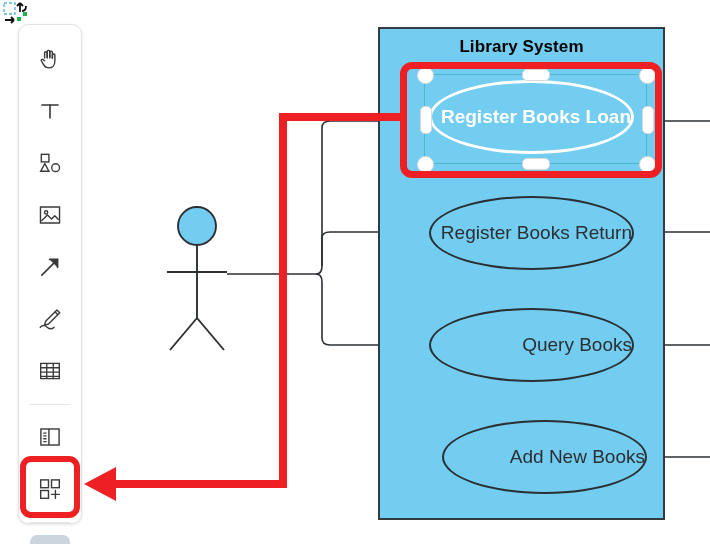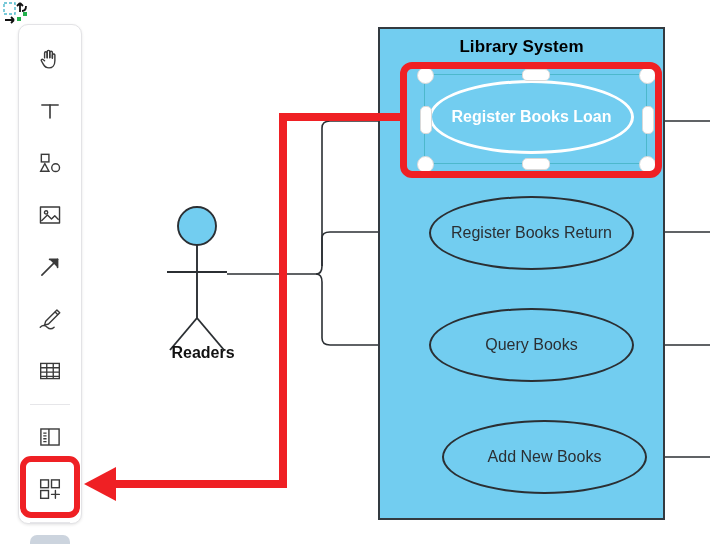--- a/index.html
+++ b/index.html
@@ -70,23 +70,23 @@
     letter-spacing:.1px;
   }
 
   
   .usecase{
     position:absolute;
     width:205px;height:74px;
     border:2px solid #2b2f33;
     border-radius:50%;
     box-sizing:border-box;
-    display:flex;align-items:center;justify-content:center;
+    display:flex;align-items:center;justify-content:flex-end;
     text-align:center;
-    font-size:16px;
+    font-size:19px;
     color:#2b2f33;
     line-height:1.25;
     z-index:8;
     cursor:pointer;
     background:transparent;
   }
   .usecase.selected{
     border:3px solid #ffffff;
     color:#ffffff;
     font-weight:bold;
@@ -191,21 +191,20 @@
     </div>
 
     <div class="usecase" style="left:429px;top:196px;">
       <span>Register Books Return</span>
     </div>
 
     <div class="usecase" style="left:442px;top:420px;">
       <span>Add New Books</span>
     </div>
 
-    <div class="actor-label">Readers</div>
 
     <div class="sel-frame"></div>
     <div class="hdl c" style="left:417px;top:67px;"></div>
     <div class="hdl c" style="left:639px;top:67px;"></div>
     <div class="hdl c" style="left:417px;top:156px;"></div>
     <div class="hdl c" style="left:639px;top:156px;"></div>
     <div class="hdl mh" style="left:522px;top:69px;"></div>
     <div class="hdl mh" style="left:522px;top:158px;"></div>
     <div class="hdl mv" style="left:420px;top:106px;"></div>
     <div class="hdl mv" style="left:642px;top:106px;"></div>

